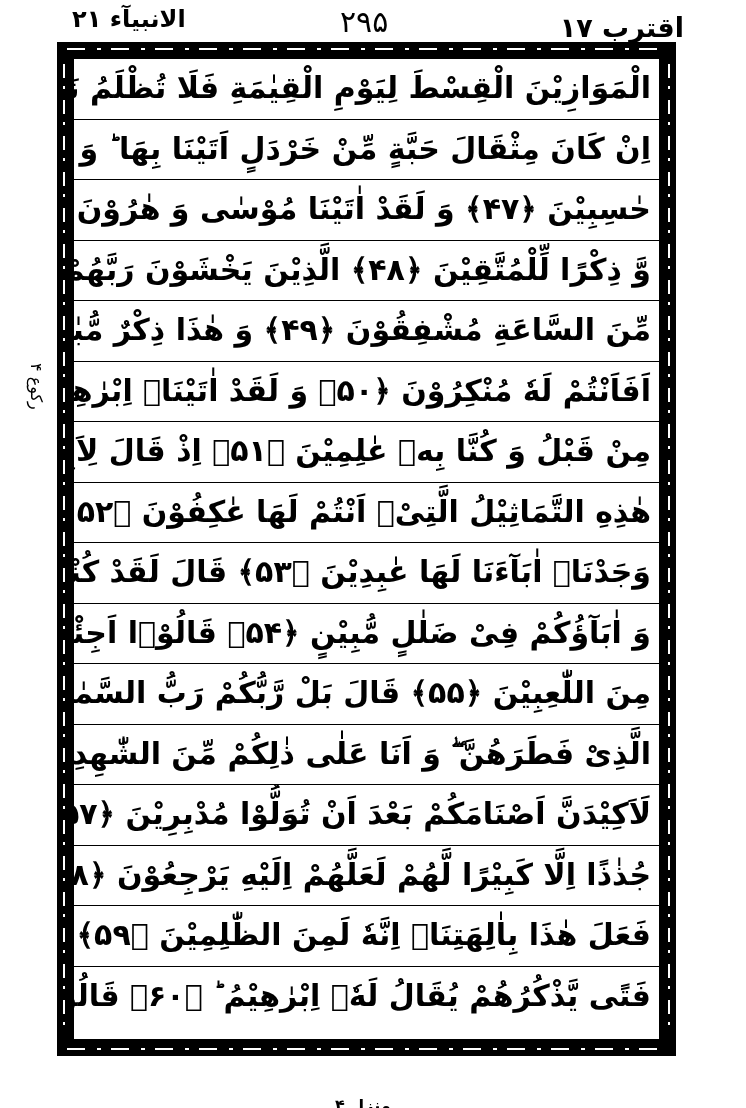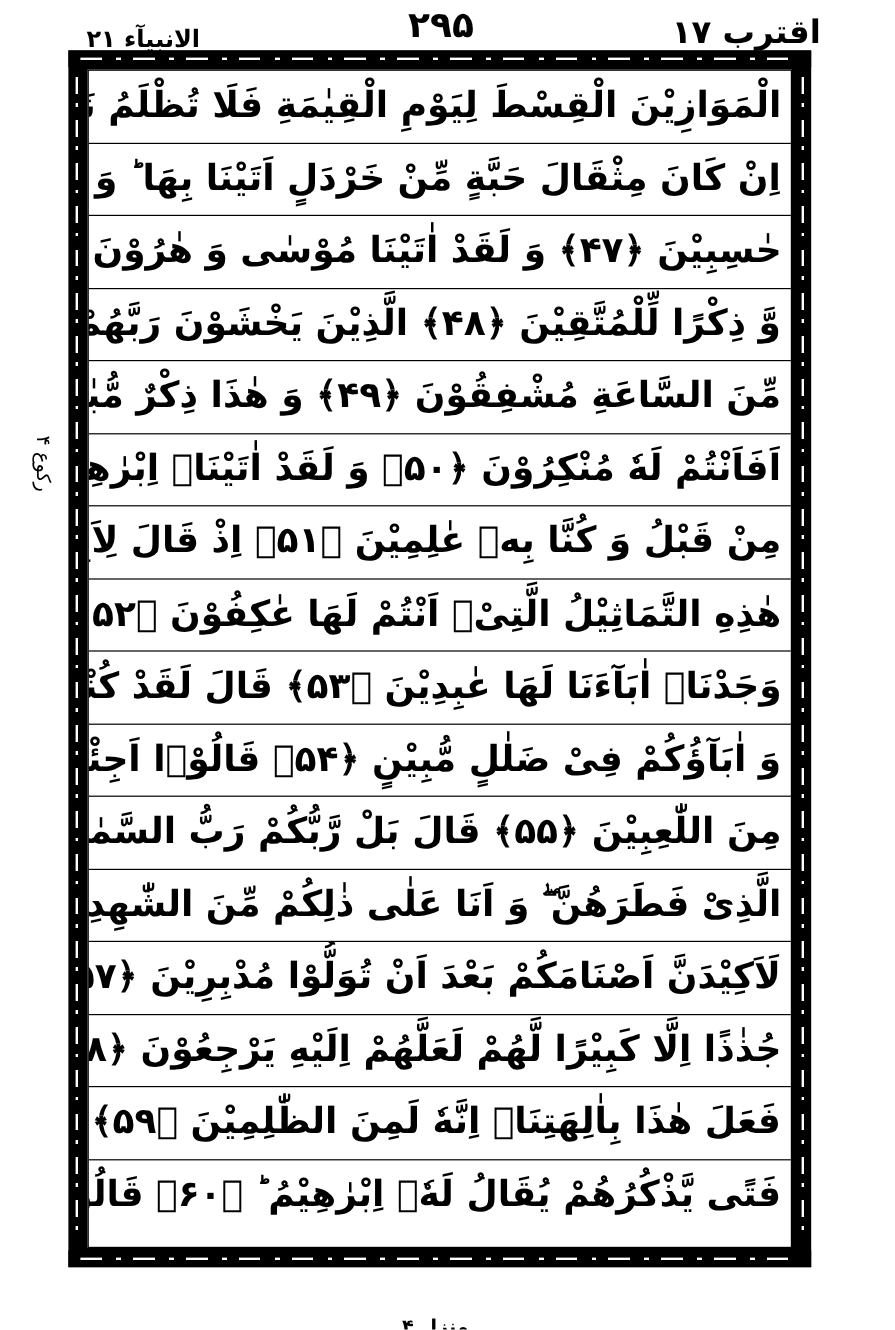--- a/index.html
+++ b/index.html
@@ -1,21 +1,21 @@
 <!DOCTYPE html>
 <html><head>
 <meta charset="utf-8">
 <style>
   html, body { margin: 0; padding: 0; background: #ffffff; }
   body { width: 746px; height: 1108px; position: relative; overflow: hidden;
          font-family: "DejaVu Sans", sans-serif; color: #000; }
 
   .header { position: absolute; top: 0; left: 0; width: 746px; height: 42px; }
-  .hdr-surah { position: absolute; left: 72px; top: 20px; font-size: 20px; font-weight: bold; direction: rtl; }
-  .hdr-page  { position: absolute; left: 340px; top: 4px; font-size: 30px; font-weight: bold; direction: rtl; letter-spacing: 2px; }
+  .hdr-surah { position: absolute; left: 72px; top: 5px; font-size: 24px; font-weight: bold; direction: rtl; }
+  .hdr-page  { position: absolute; left: 340px; top: 4px; font-size: 30px; font-weight: normal; direction: rtl; letter-spacing: 2px; }
   .hdr-para  { position: absolute; right: 62px; top: 12px; font-size: 27px; font-weight: bold; direction: rtl; }
 
   .frame { position: absolute; left: 57px; top: 42px; width: 619px; height: 1014px;
            box-sizing: border-box; background: #000; }
   .frame-orn-top, .frame-orn-bottom { position: absolute; left: 0; width: 100%; height: 14px; background: #000; }
   .frame-orn-top { top: 0; } .frame-orn-bottom { bottom: 0; }
   .orn-line { position: absolute; left: 10px; right: 10px; top: 6px; height: 2px;
               background: repeating-linear-gradient(90deg, #fff 0 18px, transparent 18px 30px, #fff 30px 34px, transparent 34px 44px); }
   .frame-side-l, .frame-side-r { position: absolute; top: 14px; bottom: 14px; width: 14px; }
   .frame-side-l { left: 0; } .frame-side-r { right: 0; }

